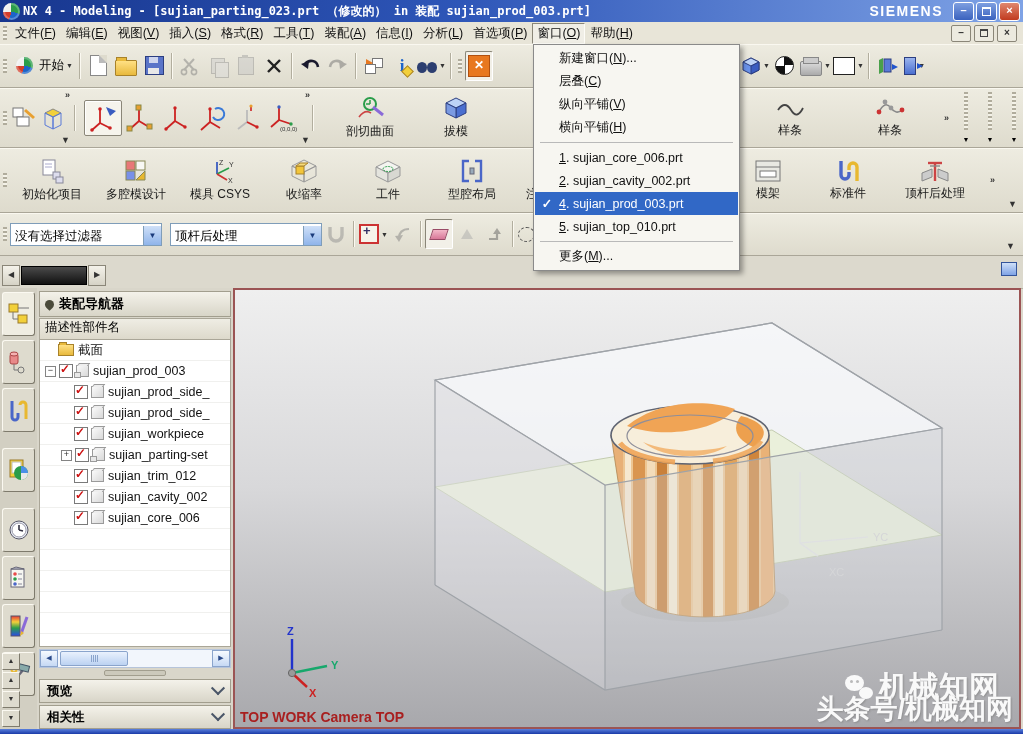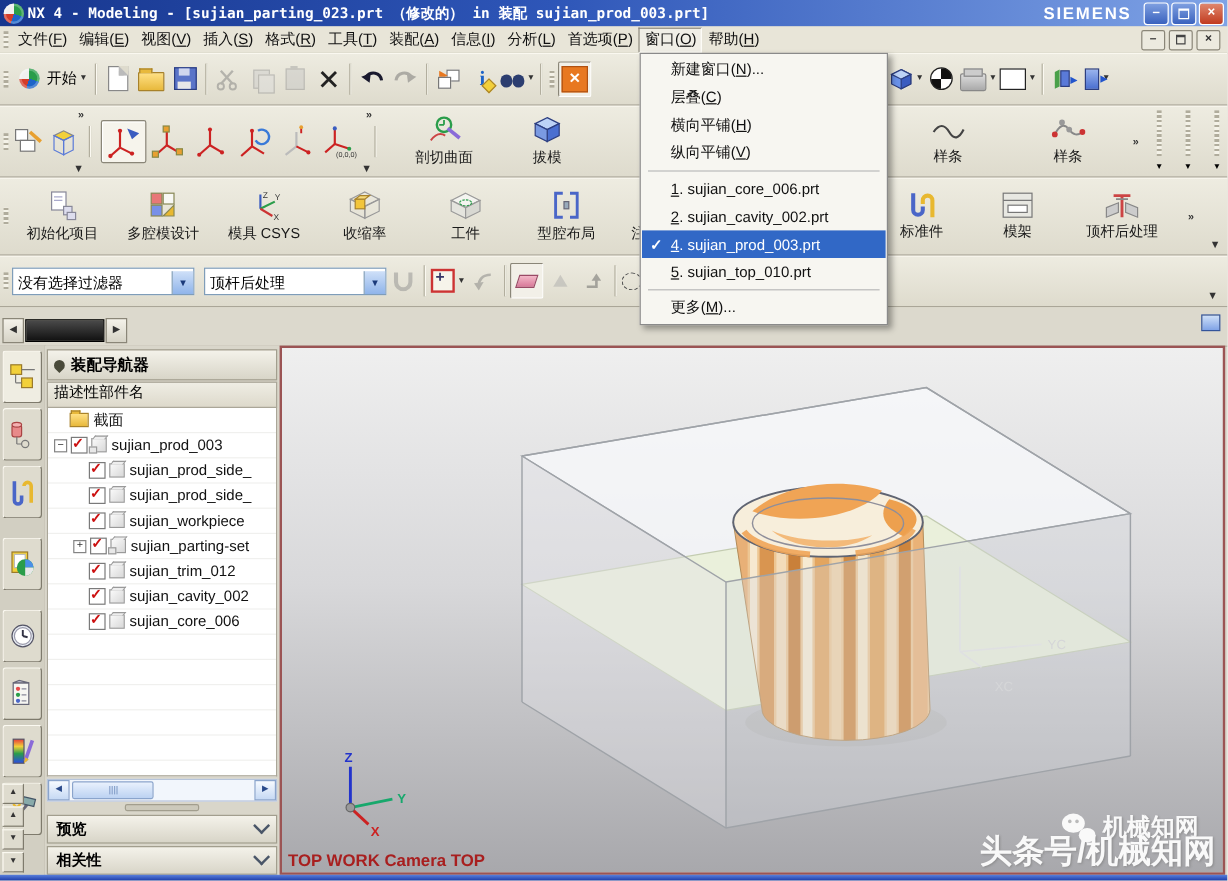--- a/index.html
+++ b/index.html
@@ -146,21 +146,21 @@
     display:flex;align-items:center;padding:0 7px;font-weight:bold;font-size:12.5px;gap:32px;}
   .chev{margin-left:auto;width:8px;height:8px;border-right:2px solid #4a5668;border-bottom:2px solid #4a5668;
     transform:rotate(45deg) translate(-2px,-2px);}
   
   .viewport{position:absolute;left:233px;top:288px;width:788px;height:441px;border:2px solid #9b5454;
     background:linear-gradient(#efefef 0%,#d8d8da 45%,#a8a8ac 100%);box-sizing:border-box;}
   .scene{position:absolute;left:0;top:0;}
   .status-text{position:absolute;left:5px;bottom:2px;color:#a81f1f;font-weight:bold;font-size:14px;white-space:nowrap;}
   .watermark{position:absolute;right:6px;bottom:4px;text-align:right;color:#fff;opacity:.93;line-height:1.0;
     text-shadow:1px 1px 2px rgba(130,130,130,.75);}
-  .wm1{font-size:20px;font-weight:bold;display:flex;align-items:center;justify-content:flex-end;gap:4px;margin-right:14px;}
+  .wm1{font-size:30px;font-weight:bold;display:flex;align-items:center;justify-content:flex-end;gap:4px;margin-right:14px;}
   .wm2{font-size:27px;font-weight:bold;margin-top:-6px;}
   .wechat{width:30px;height:24px;position:relative;display:inline-block;}
   .wechat::before{content:"";position:absolute;left:0;top:0;width:19px;height:16px;background:#fff;border-radius:50%;}
   .wechat::after{content:"";position:absolute;right:2px;bottom:0;width:14px;height:12px;background:#fff;border-radius:50%;}
   .wechat i{position:absolute;left:5px;top:5px;width:3px;height:3px;border-radius:50%;background:#bbb;box-shadow:6px 0 0 #bbb;}
   .bottombar{position:absolute;left:0;bottom:0;width:1023px;height:5px;background:linear-gradient(#5a80dc,#1a3aa8);}
 </style>
 </head>
 <body>
 
@@ -518,33 +518,33 @@
           <line x1="4" y1="22" x2="18" y2="6" stroke="#e89040" stroke-width="3"></line>
           <rect x="15" y="2" width="9" height="7" fill="#8aa" stroke="#567"></rect>
           <line x1="22" y1="22" x2="8" y2="6" stroke="#5070c8" stroke-width="3"></line>
           <circle cx="7" cy="5" r="3" fill="none" stroke="#e89040" stroke-width="2"></circle>
         </svg>
       <span>注塑模工具</span>
     </span>
 
     <span style="position:absolute;left:728px;display:flex;height:100%;align-items:center;">
       <span class="lbtn" style="width:80px">
-        <svg width="26" height="24">
-            <path d="M6,2 v14 a4,4 0 0 0 8,0 v-3" fill="none" stroke="#4a66c8" stroke-width="3.4"></path>
-            <path d="M22,22 v-14 a4,4 0 0 0 -8,0 v3" fill="none" stroke="#e8b830" stroke-width="3.4"></path>
-          </svg>
-        <span>标准件</span>
-      </span>
-      <span class="lbtn" style="width:80px">
         <svg width="28" height="24">
             <rect x="2" y="2" width="24" height="20" fill="#e8e8e2" stroke="#777"></rect>
             <line x1="2" y1="8" x2="26" y2="8" stroke="#777"></line>
             <rect x="6" y="12" width="16" height="6" fill="#fff" stroke="#777"></rect>
           </svg>
         <span>模架</span>
+      </span>
+      <span class="lbtn" style="width:80px">
+        <svg width="26" height="24">
+            <path d="M6,2 v14 a4,4 0 0 0 8,0 v-3" fill="none" stroke="#4a66c8" stroke-width="3.4"></path>
+            <path d="M22,22 v-14 a4,4 0 0 0 -8,0 v3" fill="none" stroke="#e8b830" stroke-width="3.4"></path>
+          </svg>
+        <span>标准件</span>
       </span>
       <span class="lbtn" style="width:94px">
         <svg width="30" height="24">
             <polygon points="2,14 12,10 12,18 2,22" fill="#ccc" stroke="#888"></polygon>
             <polygon points="18,10 28,14 28,22 18,18" fill="#ccc" stroke="#888"></polygon>
             <line x1="15" y1="4" x2="15" y2="22" stroke="#cc4444" stroke-width="2.4"></line>
             <line x1="8" y1="4" x2="22" y2="4" stroke="#cc4444" stroke-width="2.4"></line>
             <line x1="10" y1="7" x2="20" y2="7" stroke="#888" stroke-width="1.4"></line>
           </svg>
         <span>顶杆后处理</span>
@@ -872,25 +872,25 @@
     <div class="mi">
         <span class="gutter"></span>
         <span class="accel">新建窗口(<u>N</u>)...</span>
       </div>
     <div class="mi">
         <span class="gutter"></span>
         <span class="accel">层叠(<u>C</u>)</span>
       </div>
     <div class="mi">
         <span class="gutter"></span>
-        <span class="accel">横向平铺(<u>H</u>)</span>
+        <span class="accel">纵向平铺(<u>V</u>)</span>
       </div>
     <div class="mi">
         <span class="gutter"></span>
-        <span class="accel">纵向平铺(<u>V</u>)</span>
+        <span class="accel">横向平铺(<u>H</u>)</span>
       </div>
     <div class="msep"></div>
     <div class="mi">
         <span class="gutter"></span>
         <span class="accel"><u>1</u>. sujian_core_006.prt</span>
       </div>
     <div class="mi">
         <span class="gutter"></span>
         <span class="accel"><u>2</u>. sujian_cavity_002.prt</span>
       </div>

